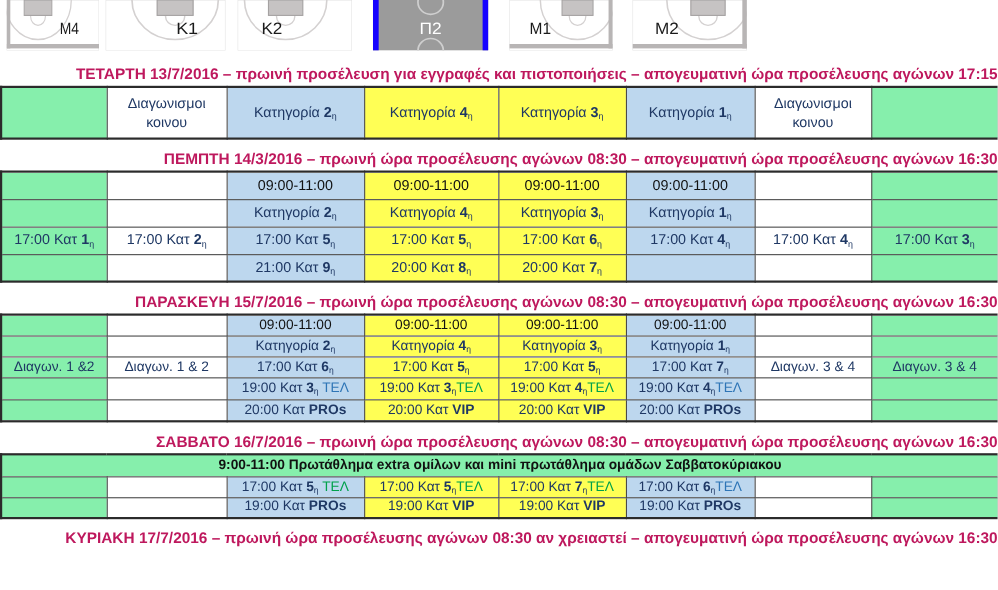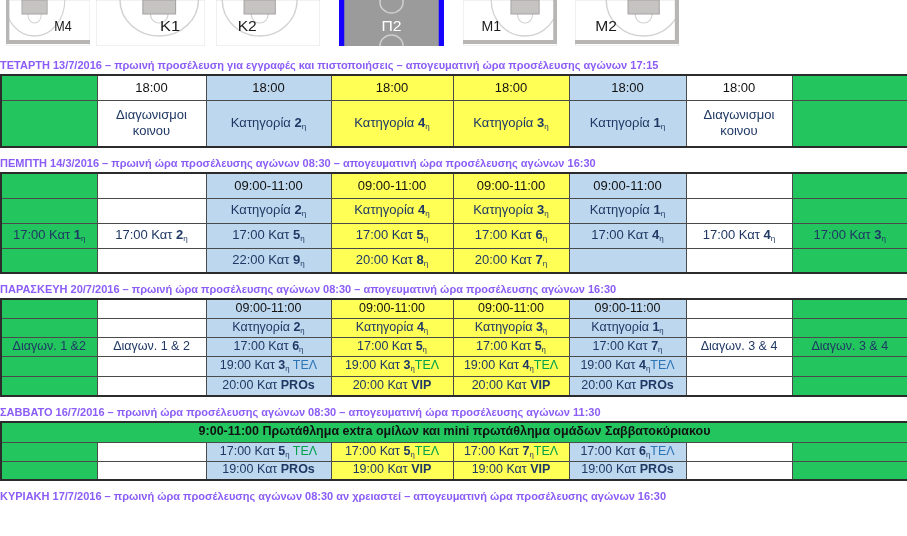--- a/index.html
+++ b/index.html
@@ -2,26 +2,26 @@
 <html><head>
 <meta charset="utf-8">
 <style>
   html,body{margin:0;padding:0;background:#ffffff;}
   .page{position:relative;width:907px;height:536px;background:#ffffff;overflow:hidden;
         font-family:"Liberation Sans",sans-serif;}
   .courts{display:grid;grid-template-columns:96px 109px 125px 122px 116px 117px 106px 116px;
           height:50px;align-items:start;}
   .court{display:flex;justify-content:center;align-items:flex-start;}
   .court svg{display:block;}
-  .day-title{text-align:left;font-weight:bold;font-size:11px;color:#8b5cf6;margin:9px 0 3px;
+  .day-title{text-align:right;font-weight:bold;font-size:14px;color:#be185d;margin:9px 0 3px;
              white-space:nowrap;}
   table.sched{border-collapse:collapse;width:907px;table-layout:fixed;border:2px solid #2b2b2b;}
   table.sched td{border:1px solid #4a4a4a;text-align:center;vertical-align:middle;
                  padding:0 2px;overflow:hidden;white-space:nowrap;line-height:1.25;}
-  td.g{background:#22c55e;}
+  td.g{background:#86efac;}
   td.w{background:#FFFFFF;}
   td.b{background:#BDD7EE;}
   td.y{background:#FFFF55;}
   td.r{background:#EF3B24;}
   .sub{font-size:0.62em;vertical-align:-0.28em;}
 </style>
 </head>
 <body>
 
 <div class="page">
@@ -97,30 +97,20 @@
           <col style="width: 96px;">
           <col style="width: 109px;">
           <col style="width: 125px;">
           <col style="width: 122px;">
           <col style="width: 116px;">
           <col style="width: 117px;">
           <col style="width: 106px;">
           <col style="width: 116px;">
         </colgroup>
         <tbody>
-          <tr style="height: 25px;">
-            <td class="g"></td>
-            <td class="w"><span style="color: rgb(17, 17, 17);">18:00</span></td>
-            <td class="b"><span style="color: rgb(17, 17, 17);">18:00</span></td>
-            <td class="y"><span style="color: rgb(17, 17, 17);">18:00</span></td>
-            <td class="y"><span style="color: rgb(17, 17, 17);">18:00</span></td>
-            <td class="b"><span style="color: rgb(17, 17, 17);">18:00</span></td>
-            <td class="w"><span style="color: rgb(17, 17, 17);">18:00</span></td>
-            <td class="g"></td>
-          </tr>
           <tr style="height: 47px;">
             <td class="g"></td>
             <td class="w"><span style="color: rgb(31, 56, 100);">Διαγωνισμοι</span><br><span style="color: rgb(31, 56, 100);">κοινου</span></td>
             <td class="b"><span style="color: rgb(31, 56, 100);">Κατηγορία </span><span style="font-weight: bold; color: rgb(31, 56, 100);">2</span><span class="sub" style="color: rgb(31, 56, 100);">η</span></td>
             <td class="y"><span style="color: rgb(31, 56, 100);">Κατηγορία </span><span style="font-weight: bold; color: rgb(31, 56, 100);">4</span><span class="sub" style="color: rgb(31, 56, 100);">η</span></td>
             <td class="y"><span style="color: rgb(31, 56, 100);">Κατηγορία </span><span style="font-weight: bold; color: rgb(31, 56, 100);">3</span><span class="sub" style="color: rgb(31, 56, 100);">η</span></td>
             <td class="b"><span style="color: rgb(31, 56, 100);">Κατηγορία </span><span style="font-weight: bold; color: rgb(31, 56, 100);">1</span><span class="sub" style="color: rgb(31, 56, 100);">η</span></td>
             <td class="w"><span style="color: rgb(31, 56, 100);">Διαγωνισμοι</span><br><span style="color: rgb(31, 56, 100);">κοινου</span></td>
             <td class="g"></td>
           </tr>
@@ -165,30 +155,30 @@
             <td class="b"><span style="color: rgb(31, 56, 100);">17:00 Κατ </span><span style="font-weight: bold; color: rgb(31, 56, 100);">5</span><span class="sub" style="color: rgb(31, 56, 100);">η</span></td>
             <td class="y"><span style="color: rgb(31, 56, 100);">17:00 Κατ </span><span style="font-weight: bold; color: rgb(31, 56, 100);">5</span><span class="sub" style="color: rgb(31, 56, 100);">η</span></td>
             <td class="y"><span style="color: rgb(31, 56, 100);">17:00 Κατ </span><span style="font-weight: bold; color: rgb(31, 56, 100);">6</span><span class="sub" style="color: rgb(31, 56, 100);">η</span></td>
             <td class="b"><span style="color: rgb(31, 56, 100);">17:00 Κατ </span><span style="font-weight: bold; color: rgb(31, 56, 100);">4</span><span class="sub" style="color: rgb(31, 56, 100);">η</span></td>
             <td class="w"><span style="color: rgb(31, 56, 100);">17:00 Κατ </span><span style="font-weight: bold; color: rgb(31, 56, 100);">4</span><span class="sub" style="color: rgb(31, 56, 100);">η</span></td>
             <td class="g"><span style="color: rgb(31, 56, 100);">17:00 Κατ </span><span style="font-weight: bold; color: rgb(31, 56, 100);">3</span><span class="sub" style="color: rgb(31, 56, 100);">η</span></td>
           </tr>
           <tr style="height: 25px;">
             <td class="g"></td>
             <td class="w"></td>
-            <td class="b"><span style="color: rgb(31, 56, 100);">22:00 Κατ </span><span style="font-weight: bold; color: rgb(31, 56, 100);">9</span><span class="sub" style="color: rgb(31, 56, 100);">η</span></td>
+            <td class="b"><span style="color: rgb(31, 56, 100);">21:00 Κατ </span><span style="font-weight: bold; color: rgb(31, 56, 100);">9</span><span class="sub" style="color: rgb(31, 56, 100);">η</span></td>
             <td class="y"><span style="color: rgb(31, 56, 100);">20:00 Κατ </span><span style="font-weight: bold; color: rgb(31, 56, 100);">8</span><span class="sub" style="color: rgb(31, 56, 100);">η</span></td>
             <td class="y"><span style="color: rgb(31, 56, 100);">20:00 Κατ </span><span style="font-weight: bold; color: rgb(31, 56, 100);">7</span><span class="sub" style="color: rgb(31, 56, 100);">η</span></td>
             <td class="b"></td>
             <td class="w"></td>
             <td class="g"></td>
           </tr>
         </tbody>
       </table>
-      <div class="day-title">ΠΑΡΑΣΚΕΥΗ 20/7/2016 – πρωινή ώρα προσέλευσης αγώνων 08:30 – απογευματινή ώρα προσέλευσης αγώνων 16:30</div>
+      <div class="day-title">ΠΑΡΑΣΚΕΥΗ 15/7/2016 – πρωινή ώρα προσέλευσης αγώνων 08:30 – απογευματινή ώρα προσέλευσης αγώνων 16:30</div>
       <table class="sched" style="font-size: 12.5px;">
         <colgroup>
           <col style="width: 96px;">
           <col style="width: 109px;">
           <col style="width: 125px;">
           <col style="width: 122px;">
           <col style="width: 116px;">
           <col style="width: 117px;">
           <col style="width: 106px;">
           <col style="width: 116px;">
@@ -239,21 +229,21 @@
             <td class="w"></td>
             <td class="b"><span style="color: rgb(31, 56, 100);">20:00 Κατ </span><span style="font-weight: bold; color: rgb(31, 56, 100);">PROs</span></td>
             <td class="y"><span style="color: rgb(31, 56, 100);">20:00 Κατ </span><span style="font-weight: bold; color: rgb(31, 56, 100);">VIP</span></td>
             <td class="y"><span style="color: rgb(31, 56, 100);">20:00 Κατ </span><span style="font-weight: bold; color: rgb(31, 56, 100);">VIP</span></td>
             <td class="b"><span style="color: rgb(31, 56, 100);">20:00 Κατ </span><span style="font-weight: bold; color: rgb(31, 56, 100);">PROs</span></td>
             <td class="w"></td>
             <td class="g"></td>
           </tr>
         </tbody>
       </table>
-      <div class="day-title">ΣΑΒΒΑΤΟ 16/7/2016 – πρωινή ώρα προσέλευσης αγώνων 08:30 – απογευματινή ώρα προσέλευσης αγώνων 11:30</div>
+      <div class="day-title">ΣΑΒΒΑΤΟ 16/7/2016 – πρωινή ώρα προσέλευσης αγώνων 08:30 – απογευματινή ώρα προσέλευσης αγώνων 16:30</div>
       <table class="sched" style="font-size: 12.5px;">
         <colgroup>
           <col style="width: 96px;">
           <col style="width: 109px;">
           <col style="width: 125px;">
           <col style="width: 122px;">
           <col style="width: 116px;">
           <col style="width: 117px;">
           <col style="width: 106px;">
           <col style="width: 116px;">

